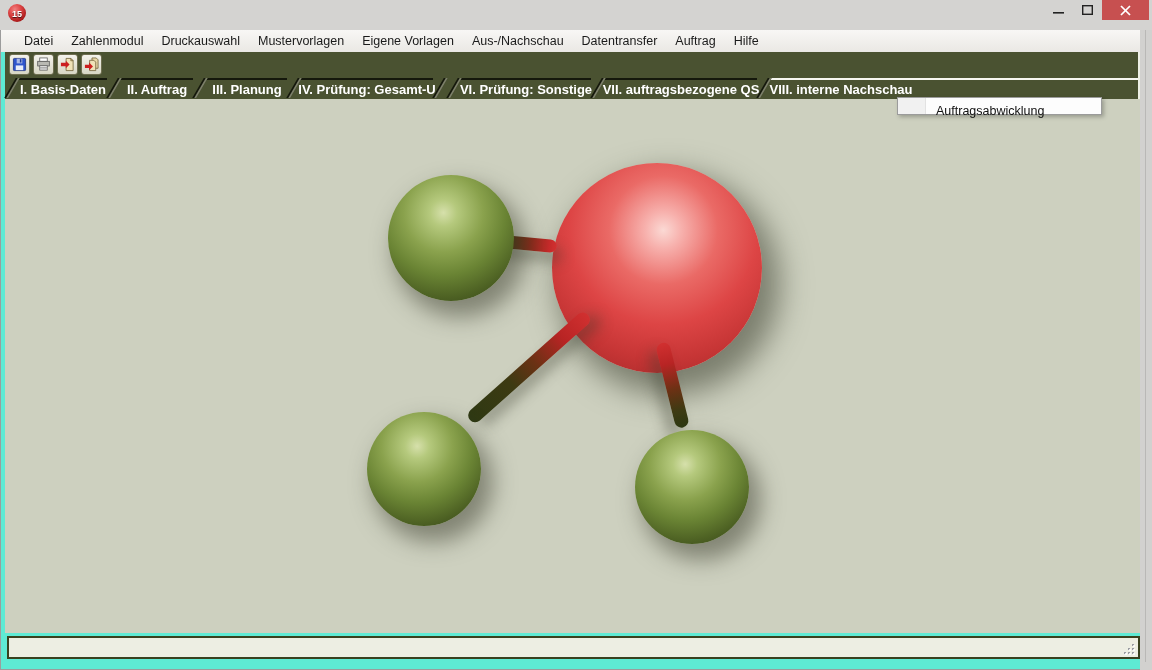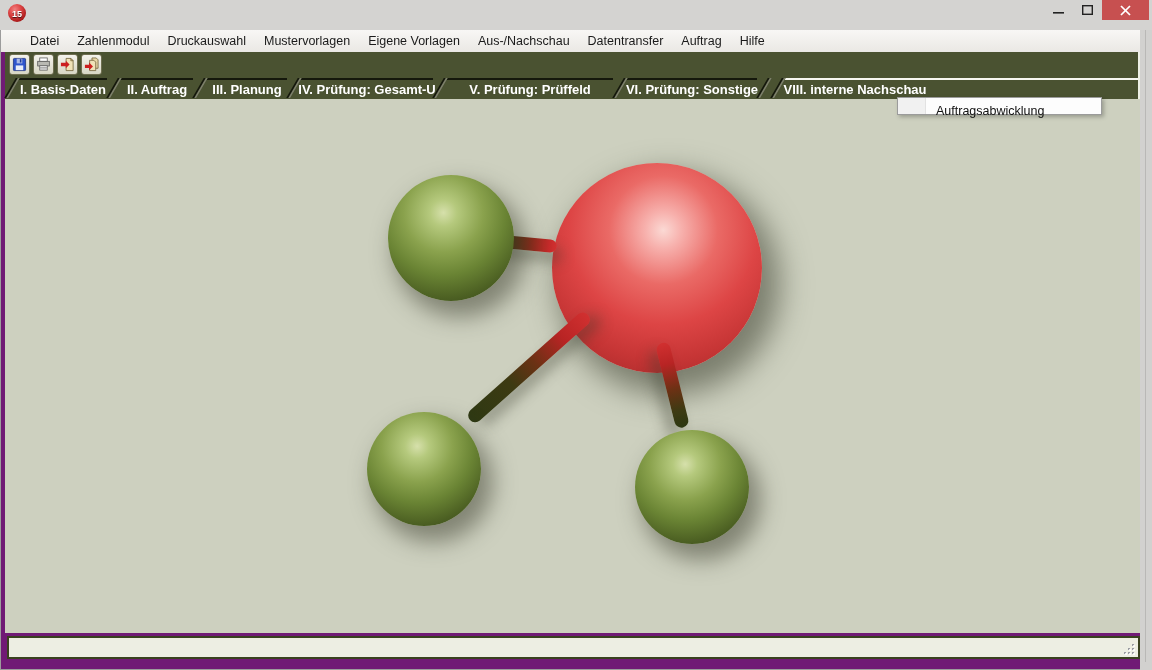--- a/index.html
+++ b/index.html
@@ -1,33 +1,33 @@
 <!DOCTYPE html>
 <html><head>
 <meta charset="utf-8">
 <style>
   * { margin:0; padding:0; box-sizing:border-box; }
   html,body { width:1152px; height:670px; }
   body { font-family:"Liberation Sans", sans-serif; background:#d2d1cf; overflow:hidden; }
 
-  .window { position:relative; width:1152px; height:670px; background:#701a75; outline:1px solid #9c9c9c; outline-offset:-1px; }
+  .window { position:relative; width:1152px; height:670px; background:#5eead4; outline:1px solid #9c9c9c; outline-offset:-1px; }
 
   
   .titlebar { position:absolute; left:0; top:0; width:1152px; height:30px; background:#d4d3d1; }
   .app-icon { position:absolute; left:8px; top:4px; width:18px; height:18px; border-radius:50%;
     background:radial-gradient(circle at 38% 30%, #f08080 0%, #e04848 35%, #a81818 75%, #7d0d12 100%); }
   .app-icon span { position:absolute; left:4px; top:5px; color:#fff; font-size:9px; font-weight:bold;
     text-shadow:0 1px 1px rgba(0,0,0,.7); }
   .win-controls { position:absolute; right:3px; top:0; height:20px; display:flex; }
   .win-btn { width:29px; height:20px; display:flex; align-items:center; justify-content:center; background:transparent; border:none; }
   .win-btn.close { width:47px; background:#c75050; }
 
   
   .menubar { position:absolute; left:1px; top:30px; width:1150px; height:22px;
-    background:linear-gradient(#f8f7f5, #eae8e4); display:flex; align-items:center; padding-left:20px; }
+    background:linear-gradient(#f8f7f5, #eae8e4); display:flex; align-items:center; padding-left:14px; }
   .menu-item { padding:0 9px; font-size:12.5px; color:#1a1a1a; line-height:22px; cursor:default; }
 
   
   .toolbar { position:absolute; left:5px; top:52px; width:1135px; height:24px; background:#4a5231;
     border-right:2px solid #eef0e6; display:flex; align-items:center; padding-left:4px; }
   .tool-btn { width:21px; height:21px; margin-right:3px; border:1px solid #6e6e50; border-radius:3px;
     background:linear-gradient(#f4f3ec, #d7d6c4); display:flex; align-items:center; justify-content:center; padding:0; }
 
   .tabbar { position:absolute; left:5px; top:76px; width:1135px; height:23px; background:#4a5231;
     border-right:2px solid #eef0e6; display:flex; align-items:stretch; padding-top:2px; }
@@ -166,28 +166,28 @@
         <i></i>
       </div>
     <div class="tab t3">III. Planung</div>
     <div class="tab-sep">
         <i></i>
       </div>
     <div class="tab t4">IV. Prüfung: Gesamt-U</div>
     <div class="tab-sep">
         <i></i>
       </div>
-    <div class="tab t5">V. Prüfung: Prüffeld</div>
     <div class="tab-sep">
         <i></i>
       </div>
     <div class="tab t6">VI. Prüfung: Sonstige</div>
     <div class="tab-sep">
         <i></i>
       </div>
+    <div class="tab t7">VII. auftragsbezogene QS</div>
     <div class="tab-sep">
         <i></i>
       </div>
     <div class="tab t8 active">VIII. interne Nachschau</div>
     <div class="tab-filler"></div>
   </div>
 
   <div class="content">
     <div class="rod rod1"></div>
     <div class="rod rod2"></div>

